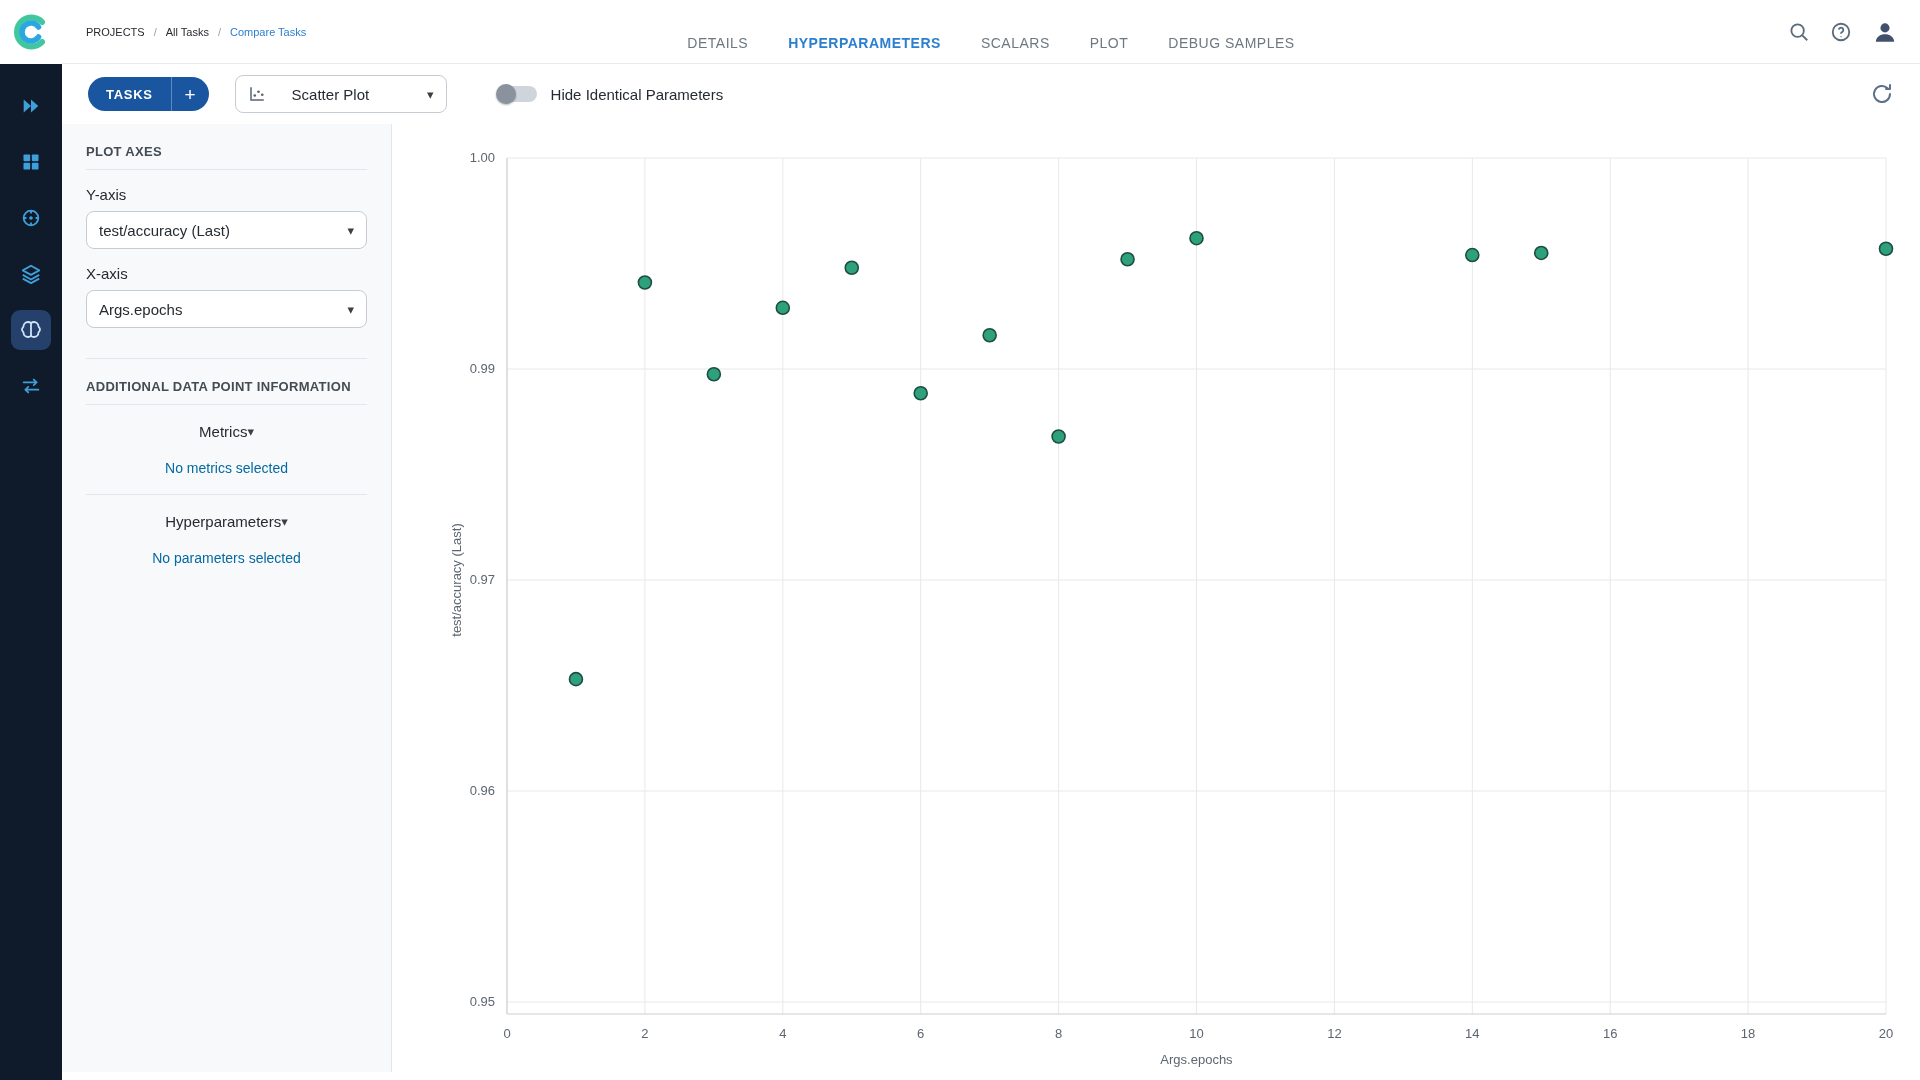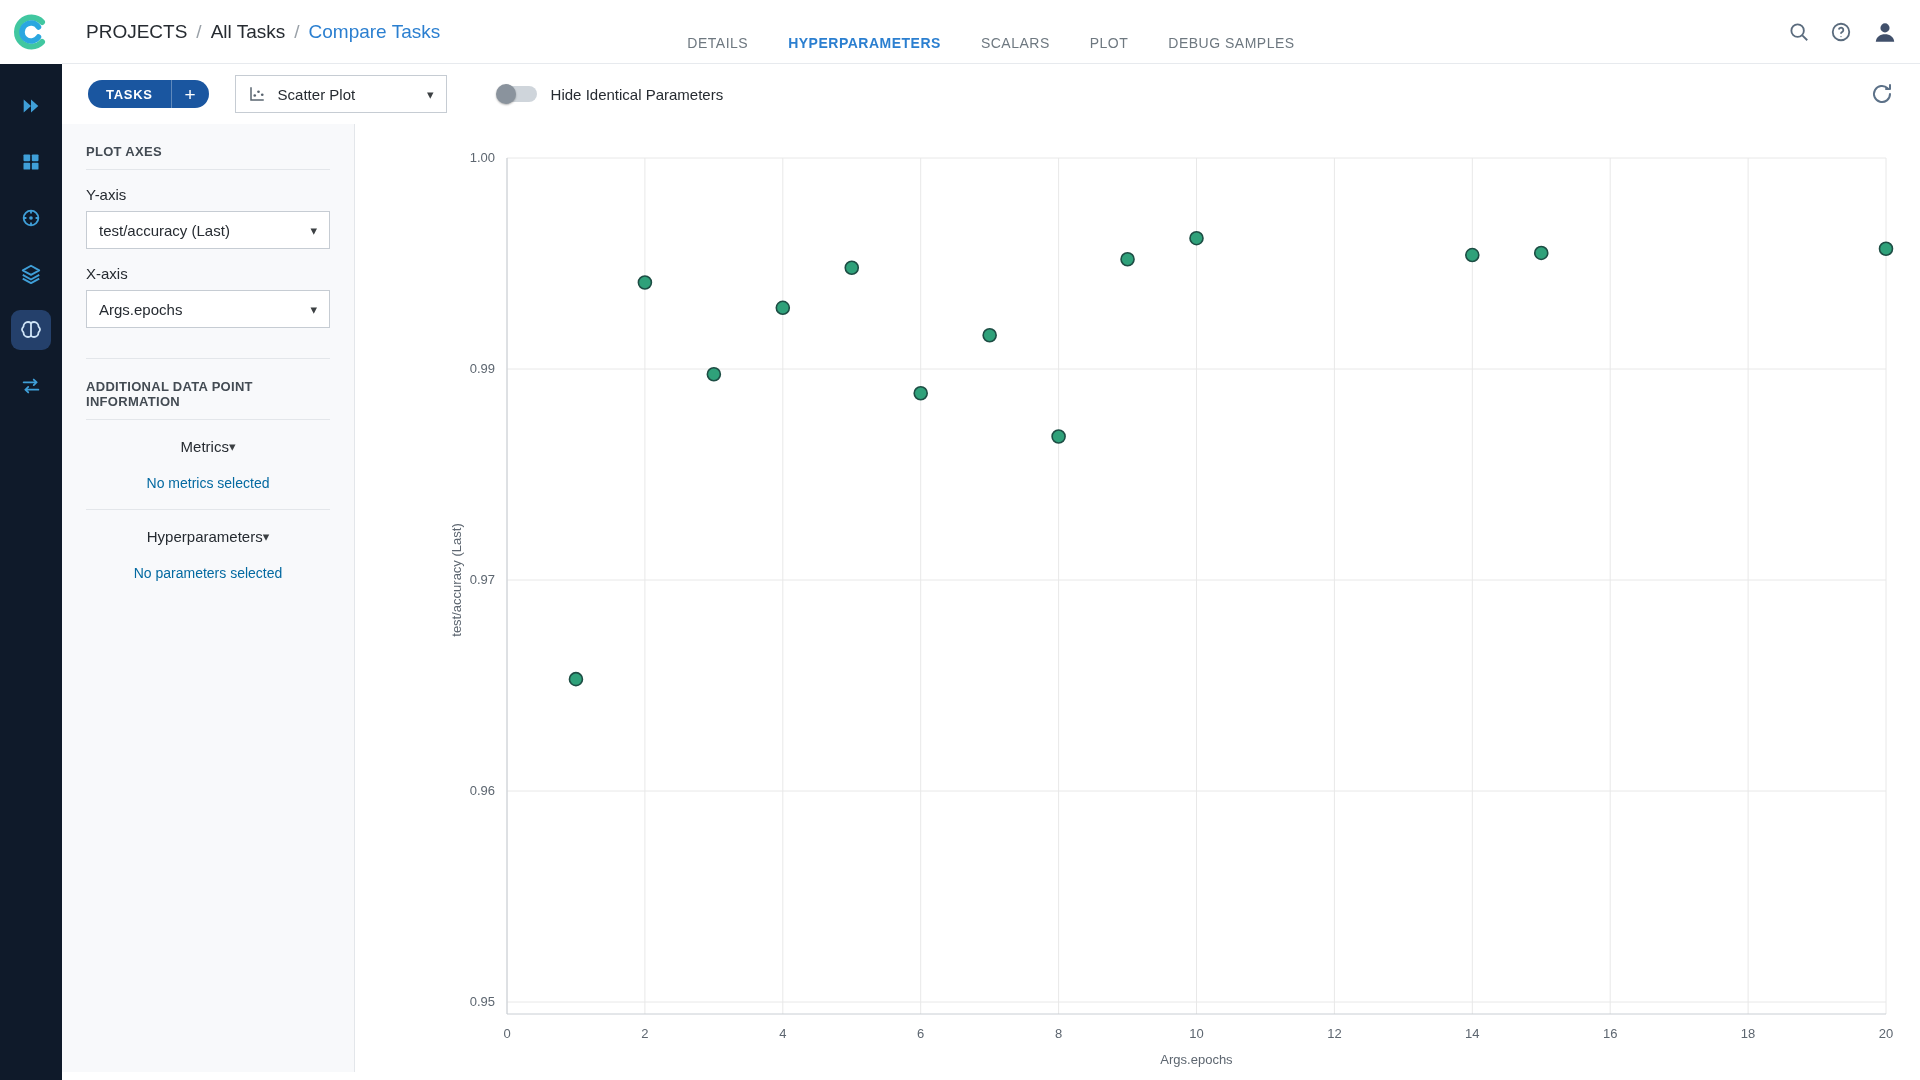--- a/index.html
+++ b/index.html
@@ -8,47 +8,47 @@
 
   
   .sidebar { position: absolute; left: 0; top: 0; width: 62px; height: 1080px; background: #0f1a2a; }
   .logo { width: 62px; height: 64px; background: #ffffff; display: flex; align-items: center; justify-content: center; cursor: pointer; }
   .side-icons { display: flex; flex-direction: column; align-items: center; padding-top: 22px; gap: 16px; }
   .side-icon { width: 40px; height: 40px; border: none; background: transparent; display: flex; align-items: center; justify-content: center; border-radius: 9px; cursor: pointer; padding: 0; }
   .side-icon.active { background: #24406b; }
 
   
   .topbar { position: absolute; left: 62px; top: 0; right: 0; height: 64px; background: #fff; border-bottom: 1px solid #e7eaee; }
-  .breadcrumb { position: absolute; left: 24px; top: 0; height: 64px; display: flex; align-items: center; font-size: 19px; color: #262b31; gap: 9px; }
+  .breadcrumb { position: absolute; left: 24px; top: 0; height: 64px; display: flex; align-items: center; font-size: 11px; color: #262b31; gap: 9px; }
   .bc-item { cursor: pointer; }
   .bc-current { color: #2b7fd0; }
   .bc-sep { color: #9aa1a8; }
   .tabs { position: absolute; left: 50%; transform: translateX(-50%); top: 16px; height: 54px; display: flex; }
   .tab { height: 100%; display: flex; align-items: center; padding: 0 20px; font-size: 14px; letter-spacing: .5px; color: #6e7880; cursor: pointer; white-space: nowrap; }
   .tab.active { color: #2b7fd0; font-weight: bold; box-shadow: inset 0 -3px 0 #2b7fd0; }
   .top-actions { position: absolute; right: 22px; top: 0; height: 64px; display: flex; align-items: center; gap: 20px; }
   .icon-btn { background: none; border: none; padding: 0; cursor: pointer; display: flex; align-items: center; }
 
   
   .toolbar { position: absolute; left: 62px; top: 64px; right: 0; height: 60px; background: #fff; display: flex; align-items: center; padding-left: 26px; }
-  .tasks-pill { display: flex; height: 28px; border-radius: 17px; overflow: hidden; flex: none; }
+  .tasks-pill { display: flex; height: 34px; border-radius: 17px; overflow: hidden; flex: none; }
   .tasks-btn { background: #1a56a0; color: #fff; border: none; font-size: 13px; font-weight: bold; letter-spacing: .7px; padding: 0 18px; cursor: pointer; font-family: inherit; }
   .tasks-add { background: #1a56a0; color: #fff; border: none; border-left: 1px solid rgba(255,255,255,.3); font-size: 19px; width: 38px; cursor: pointer; padding: 0; line-height: 1; }
-  .select { height: 38px; background: #fff; border: 1px solid #c6ccd3; border-radius: 0; display: flex; align-items: center; padding: 0 12px; gap: 12px; font-size: 15px; color: #262b31; cursor: pointer; }
+  .select { height: 38px; background: #fff; border: 1px solid #c6ccd3; border-radius: 8px; display: flex; align-items: center; padding: 0 12px; gap: 26px; font-size: 15px; color: #262b31; cursor: pointer; }
   .plot-type { width: 212px; margin-left: 26px; flex: none; }
   .select .value { flex: 1; white-space: nowrap; overflow: hidden; }
   .select .caret, .collapse-row .caret { color: #3c4043; font-size: 13px; }
   .toggle-wrap { display: flex; align-items: center; gap: 14px; margin-left: 50px; }
   .toggle { width: 40px; height: 16px; border-radius: 8px; background: #cfd5db; position: relative; cursor: pointer; flex: none; }
   .knob { position: absolute; left: -1px; top: -2px; width: 20px; height: 20px; border-radius: 50%; background: #8a939d; box-shadow: 0 1px 2px rgba(0,0,0,.3); }
   .toggle-label { font-size: 15px; color: #262b31; white-space: nowrap; }
   .refresh { margin-left: auto; margin-right: 26px; cursor: pointer; display: flex; background: none; border: none; padding: 0; }
 
   
-  .panel { position: absolute; left: 62px; top: 124px; width: 293px; bottom: 8px; background: #f8f9fb; border-right: 1px solid #e3e6ea; padding: 0 24px; }
+  .panel { position: absolute; left: 62px; top: 124px; width: 330px; bottom: 8px; background: #f8f9fb; border-right: 1px solid #e3e6ea; padding: 0 24px; }
   .section-title { font-size: 13px; font-weight: bold; letter-spacing: .3px; color: #434b53; padding: 20px 0 10px; }
   .panel hr { border: none; border-top: 1px solid #e3e6ea; margin: 0; }
   .panel hr.gap { margin-top: 30px; }
   .field-label { display: block; font-size: 15px; color: #262b31; margin: 16px 0 8px; }
   .panel .select { width: 100%; }
   .collapse-row { display: flex; align-items: center; justify-content: center; padding: 18px 2px 6px; font-size: 15px; color: #262b31; cursor: pointer; }
   .empty-note { text-align: center; font-size: 14px; color: #0369a1; padding: 14px 0 18px; }
 
   
   .chart-area { position: absolute; left: 423px; top: 124px; width: 1497px; height: 956px; background: #fff; }

